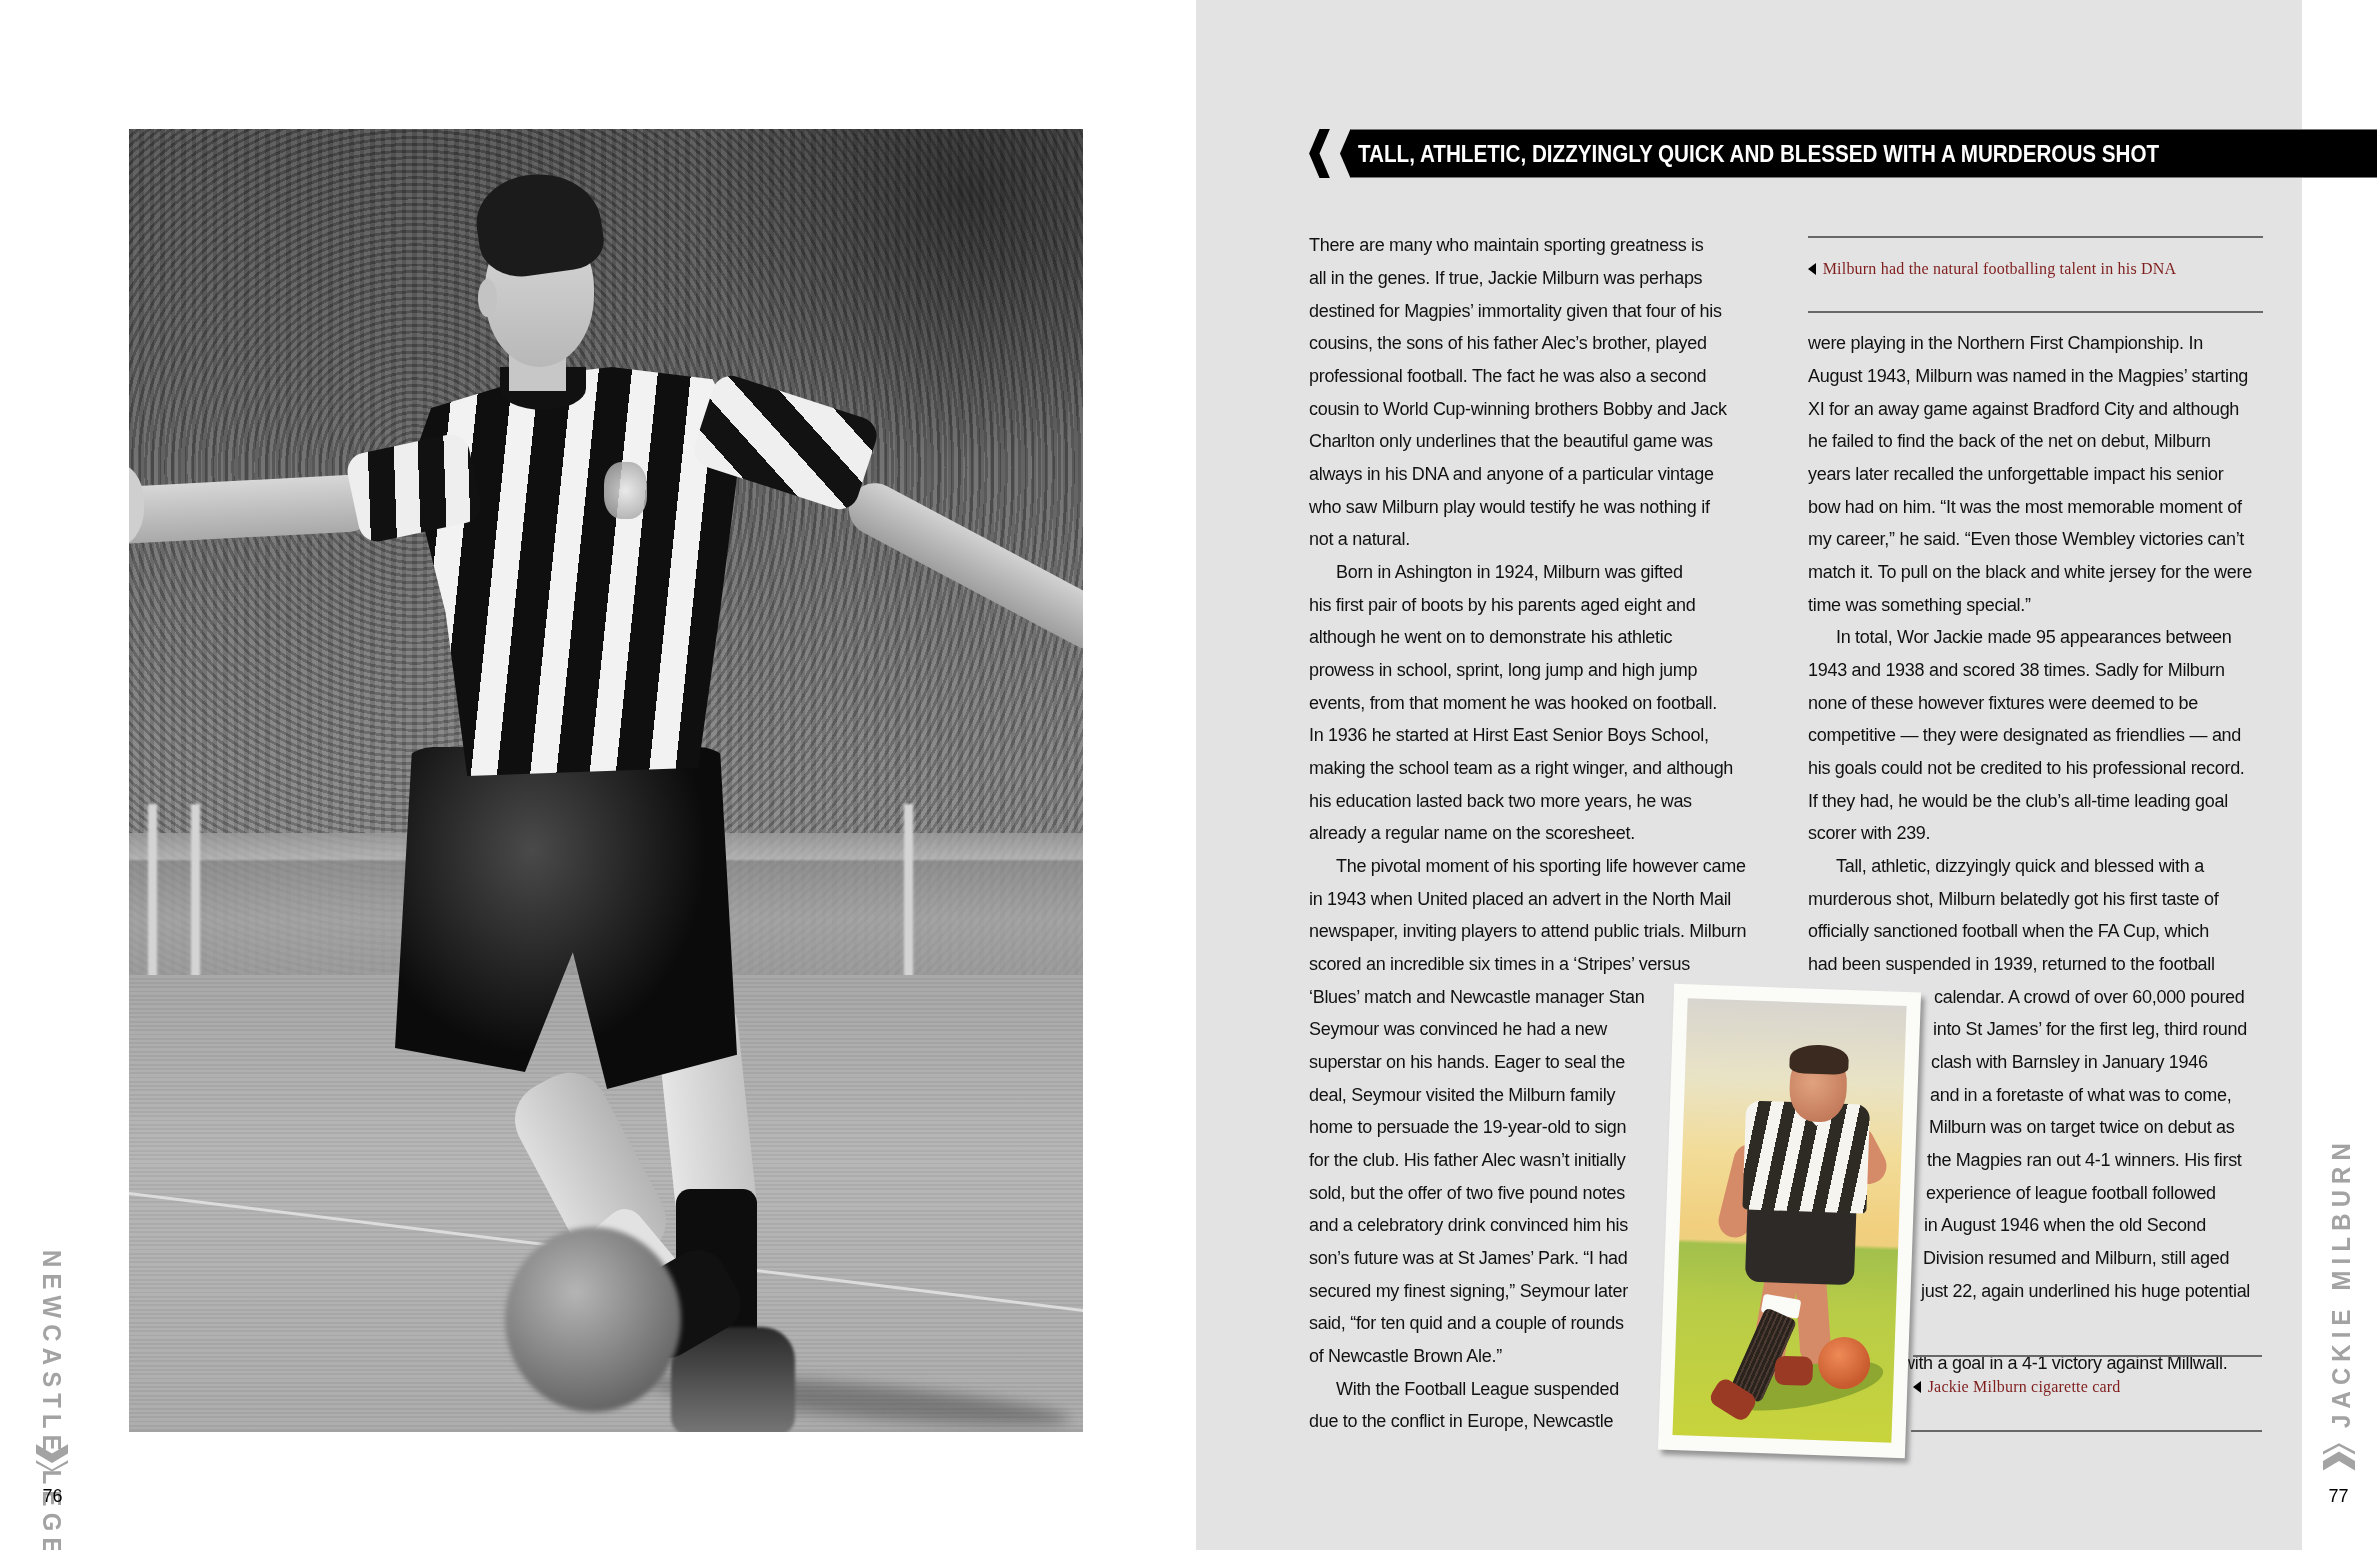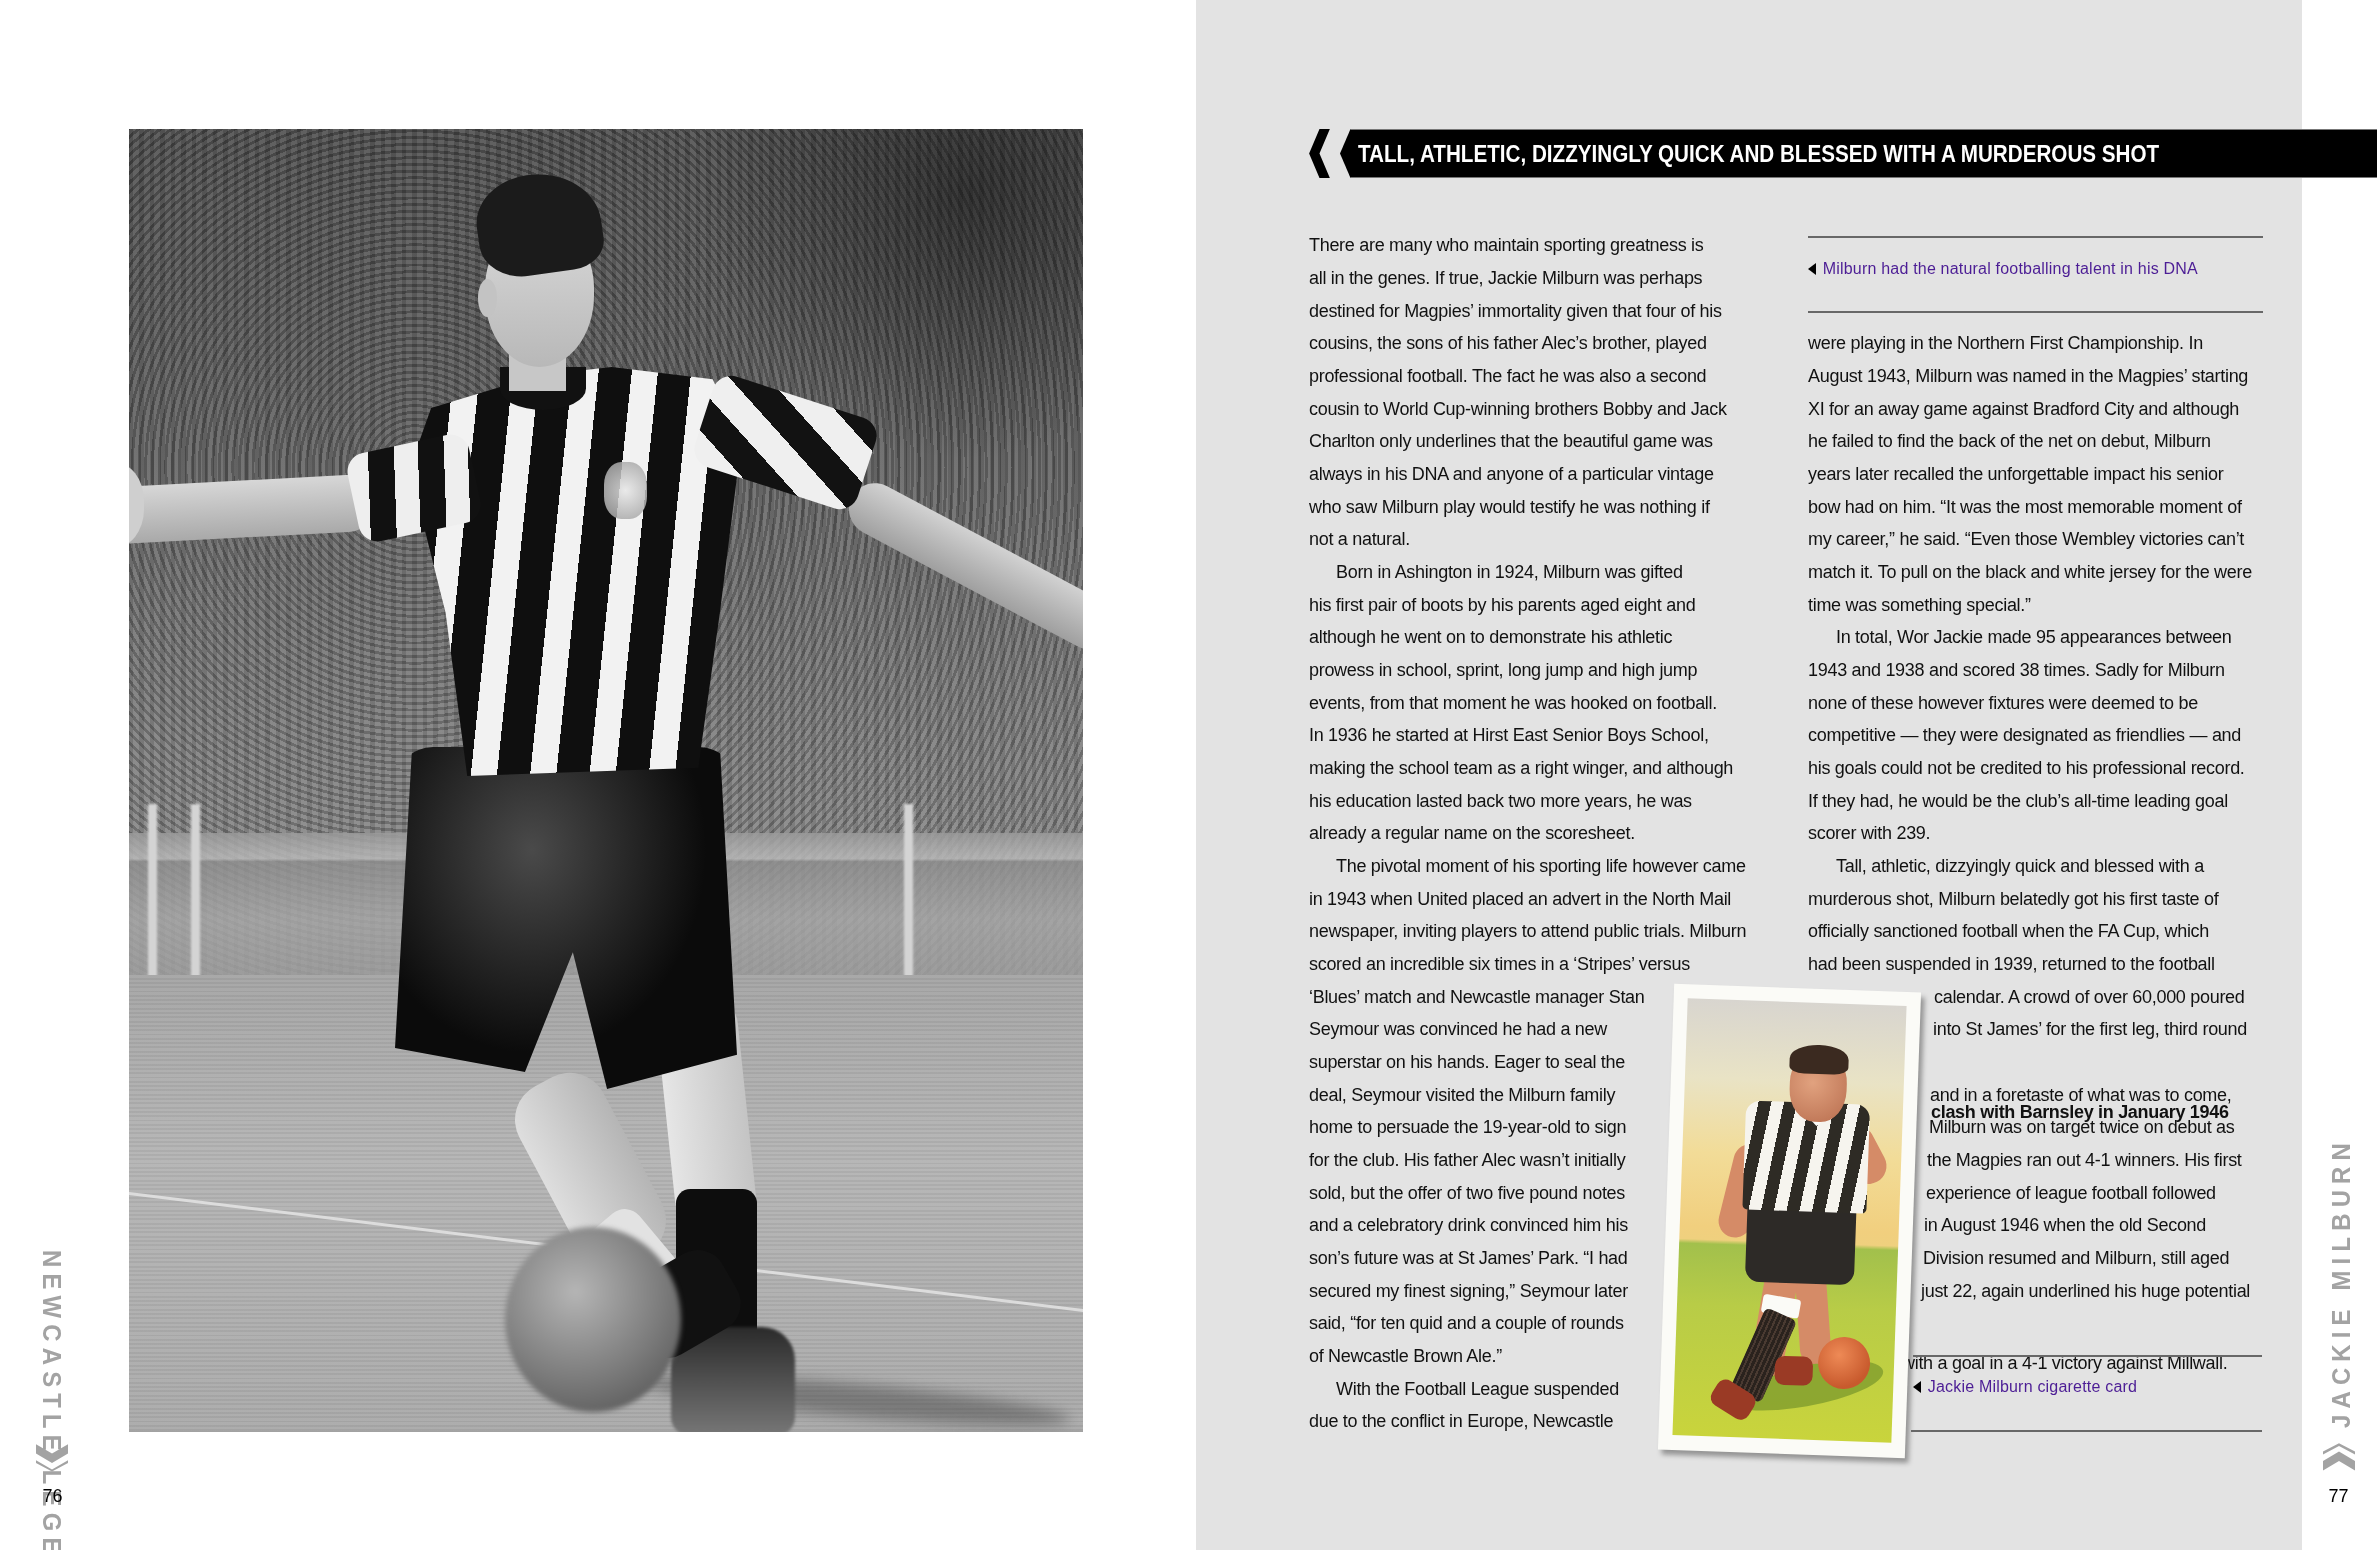--- a/index.html
+++ b/index.html
@@ -65,21 +65,21 @@
 
   
   #right-panel { position:absolute; left:1196px; top:0; width:1106px; height:1550px; background:#e3e3e3; }
   #banner { position:absolute; left:1309px; top:129px; width:1084px; height:49px; }
   #banner .body { position:absolute; left:31px; top:0; right:0; height:49px; background:#000; clip-path:polygon(10.5px 0, 100% 0, 100% 100%, 10.5px 100%, 0 50%); border-top:1px solid #777; border-bottom:1px solid #777; box-sizing:border-box; }
   #banner .chev-outer { position:absolute; left:0; top:0; width:28.5px; height:49px; }
   #banner .title { position:absolute; left:49px; top:0; height:49px; line-height:49px; color:#fff; font-family:"Liberation Sans", sans-serif; font-weight:700; font-size:24px; white-space:nowrap; transform:scaleX(0.86); transform-origin:left center; letter-spacing:0px; }
 
   .line { position:absolute; font-family:"Liberation Sans", sans-serif; font-size:18px; line-height:33px; height:33px; color:#111; white-space:nowrap; letter-spacing:-0.3px; }
   .rule { position:absolute; height:1.9px; background:#686868; }
-  .caption { position:absolute; font-family:Liberation Sans, sans-serif; font-size:16px; color:#4c1d95; white-space:nowrap; letter-spacing:0.2px; }
+  .caption { position:absolute; font-family:Liberation Serif, serif; font-size:16px; color:#7f1d1d; white-space:nowrap; letter-spacing:0.2px; }
   .caption .tri { display:inline-block; width:0; height:0; border-top:6.7px solid transparent; border-bottom:6.7px solid transparent; border-right:8.6px solid #000; margin-right:6.7px; vertical-align:-1.4px; }
 
   
   #card { position:absolute; left:1666px; top:988px; width:247px; height:466px; background:#fbfbf7; transform:rotate(2deg); transform-origin:center center;
     box-shadow: 3.8px 4.8px 5.7px rgba(0,0,0,0.35); }
   #card .art { position:absolute; left:14.3px; top:14.3px; width:219px; height:437px; overflow:hidden;
     background: linear-gradient(180deg, #d8d5cf 0%, #e9e3c5 18%, #f2dc98 35%, #f1cf7e 52%, #efd07e 55%, #a2c04c 56%, #b8cc47 70%, #c9d43c 100%); }
   .c-shadow { position:absolute; left:48px; top:361px; width:162px; height:43px; background:#7f9c2d; border-radius:50%; transform:rotate(-12deg); opacity:0.8; }
   .c-head { position:absolute; left:105px; top:48px; width:57px; height:71px; background:radial-gradient(circle at 40% 45%, #e1a27f, #b86d4e); border-radius:45%; }
   .c-hair { position:absolute; left:104px; top:42px; width:59px; height:28.5px; background:#3b2a20; border-radius:60% 60% 30% 30%; }
@@ -213,21 +213,21 @@
     <div class="line" style="left: 1808px; top: 719px;">competitive — they were designated as friendlies — and</div>
     <div class="line" style="left: 1808px; top: 752px;">his goals could not be credited to his professional record.</div>
     <div class="line" style="left: 1808px; top: 785px;">If they had, he would be the club’s all-time leading goal</div>
     <div class="line" style="left: 1808px; top: 817px;">scorer with 239.</div>
     <div class="line" style="left: 1836px; top: 850px;">Tall, athletic, dizzyingly quick and blessed with a</div>
     <div class="line" style="left: 1808px; top: 883px;">murderous shot, Milburn belatedly got his first taste of</div>
     <div class="line" style="left: 1808px; top: 915px;">officially sanctioned football when the FA Cup, which</div>
     <div class="line" style="left: 1808px; top: 948px;">had been suspended in 1939, returned to the football</div>
     <div class="line" style="left: 1934px; top: 981px;">calendar. A crowd of over 60,000 poured</div>
     <div class="line" style="left: 1933px; top: 1013px;">into St James’ for the first leg, third round</div>
-    <div class="line" style="left: 1931px; top: 1096px; font-weight: bold;">clash with Barnsley in January 1946</div>
+    <div class="line" style="left: 1931px; top: 1046px;">clash with Barnsley in January 1946</div>
     <div class="line" style="left: 1930px; top: 1079px;">and in a foretaste of what was to come,</div>
     <div class="line" style="left: 1929px; top: 1111px;">Milburn was on target twice on debut as</div>
     <div class="line" style="left: 1927px; top: 1144px;">the Magpies ran out 4-1 winners. His first</div>
     <div class="line" style="left: 1926px; top: 1177px;">experience of league football followed</div>
     <div class="line" style="left: 1924px; top: 1209px;">in August 1946 when the old Second</div>
     <div class="line" style="left: 1923px; top: 1242px;">Division resumed and Milburn, still aged</div>
     <div class="line" style="left: 1921px; top: 1275px;">just 22, again underlined his huge potential</div>
     <div class="line" style="left: 1902px; top: 1307px; margin-top: 40px;">with a goal in a 4-1 victory against Millwall.</div>
   </div>
 

